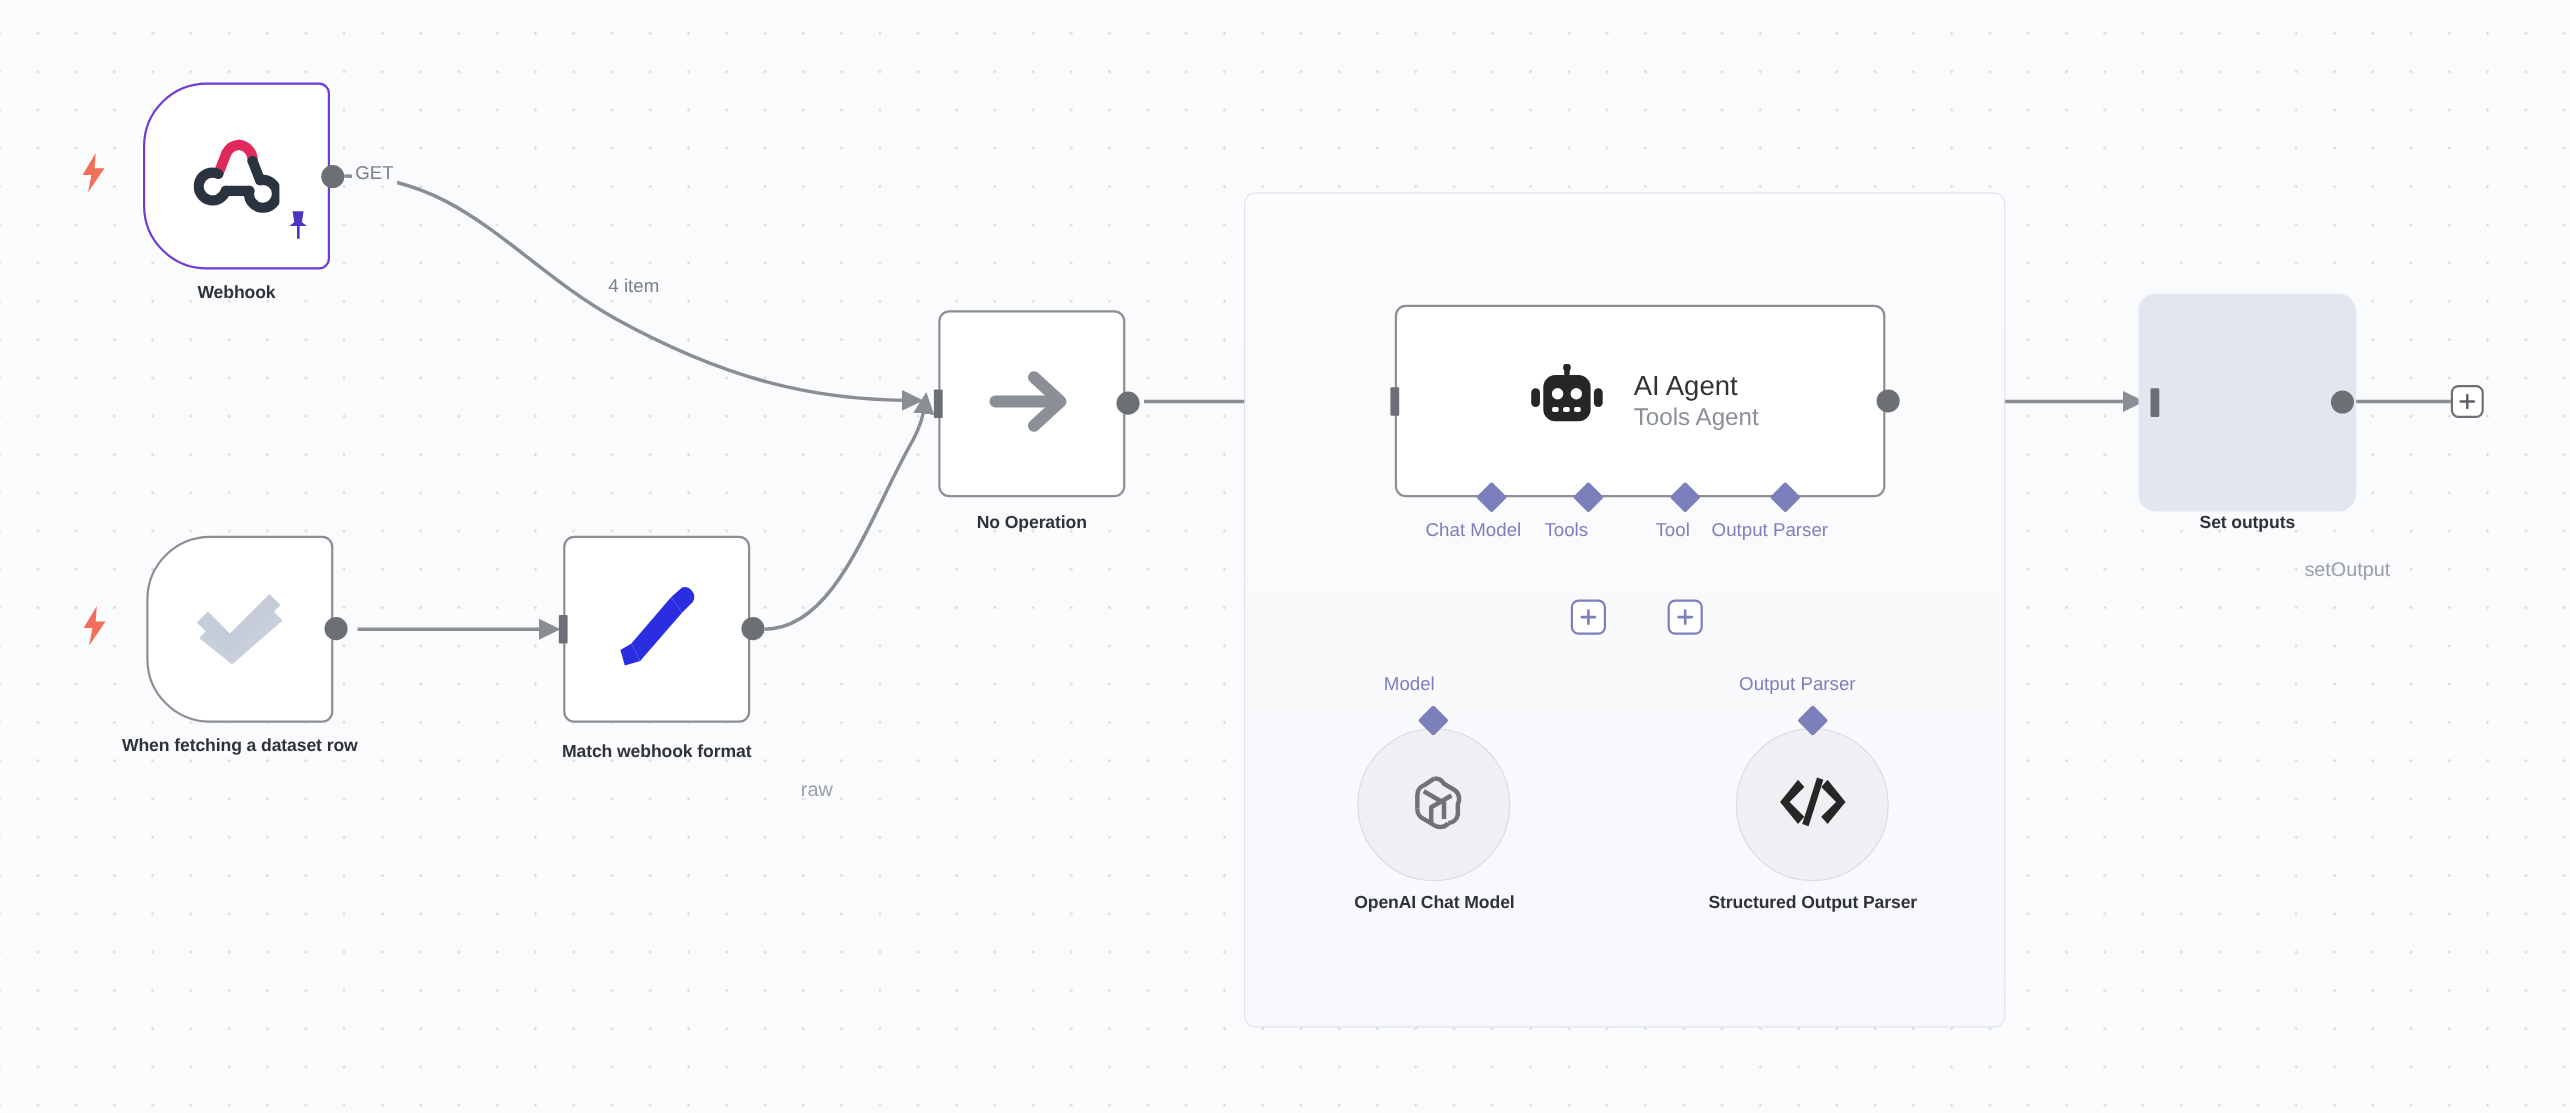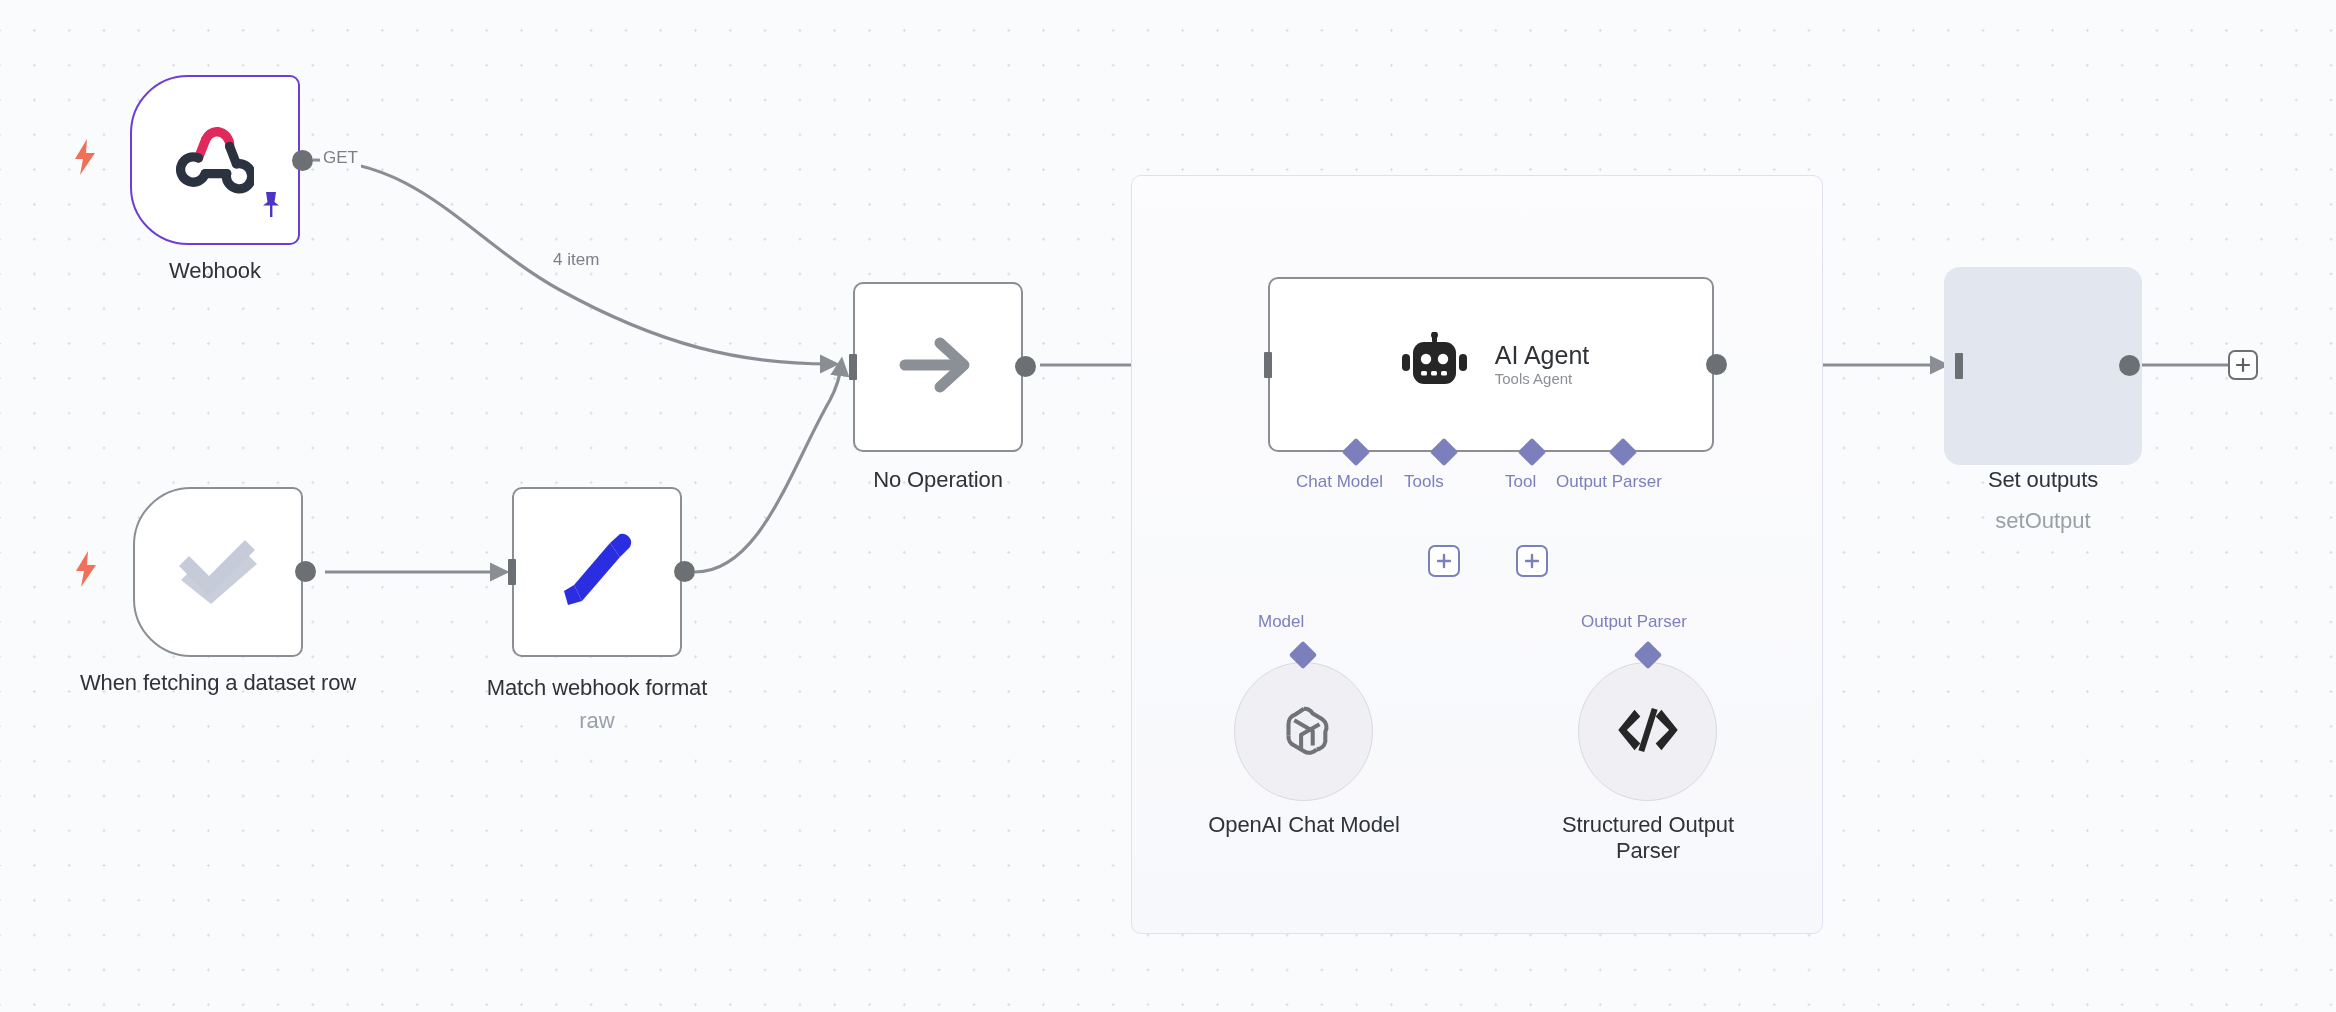--- a/index.html
+++ b/index.html
@@ -75,51 +75,51 @@
   .node-halo {
     position: absolute;
     border-radius: 16px;
     background: #e2e6ef;
     z-index: 4;
   }
 
   .node-label {
     position: absolute;
     text-align: center;
-    font-size: 22px;
-    font-weight: 400;
+    font-size: 16px;
+    font-weight: 700;
     color: #2f3237;
     line-height: 1.17;
     letter-spacing: -0.1px;
   }
   .node-sublabel {
     position: absolute;
-    text-align: center;
-    font-size: 22px;
+    text-align: right;
+    font-size: 18px;
     font-weight: 400;
     color: #9b9fa8;
     line-height: 1.2;
   }
 
   
   .agent-inner {
     display: flex;
     align-items: center;
     gap: 26px;
     padding-left: 8px;
   }
   .agent-text { display: flex; flex-direction: column; gap: 2px; }
   .agent-title {
     font-size: 25px;
     color: #2f3237;
     font-weight: 400;
     line-height: 1.1;
   }
   .agent-sub {
-    font-size: 15px;
+    font-size: 22px;
     color: #8b8f98;
     font-weight: 400;
     line-height: 1.1;
   }
 
   
   .subnode-circle {
     position: absolute;
     box-sizing: border-box;
     border-radius: 50%;

